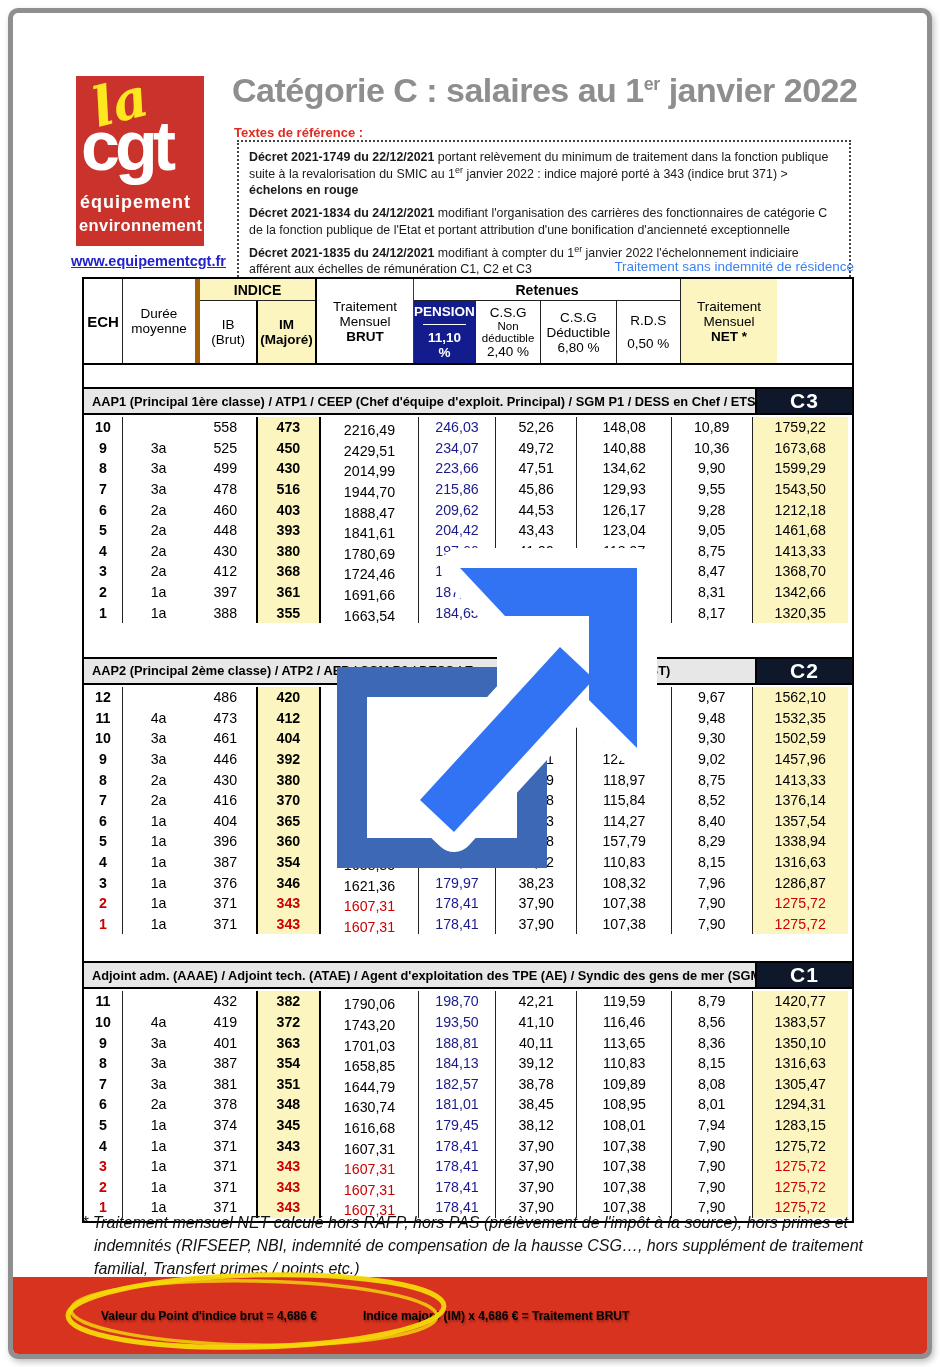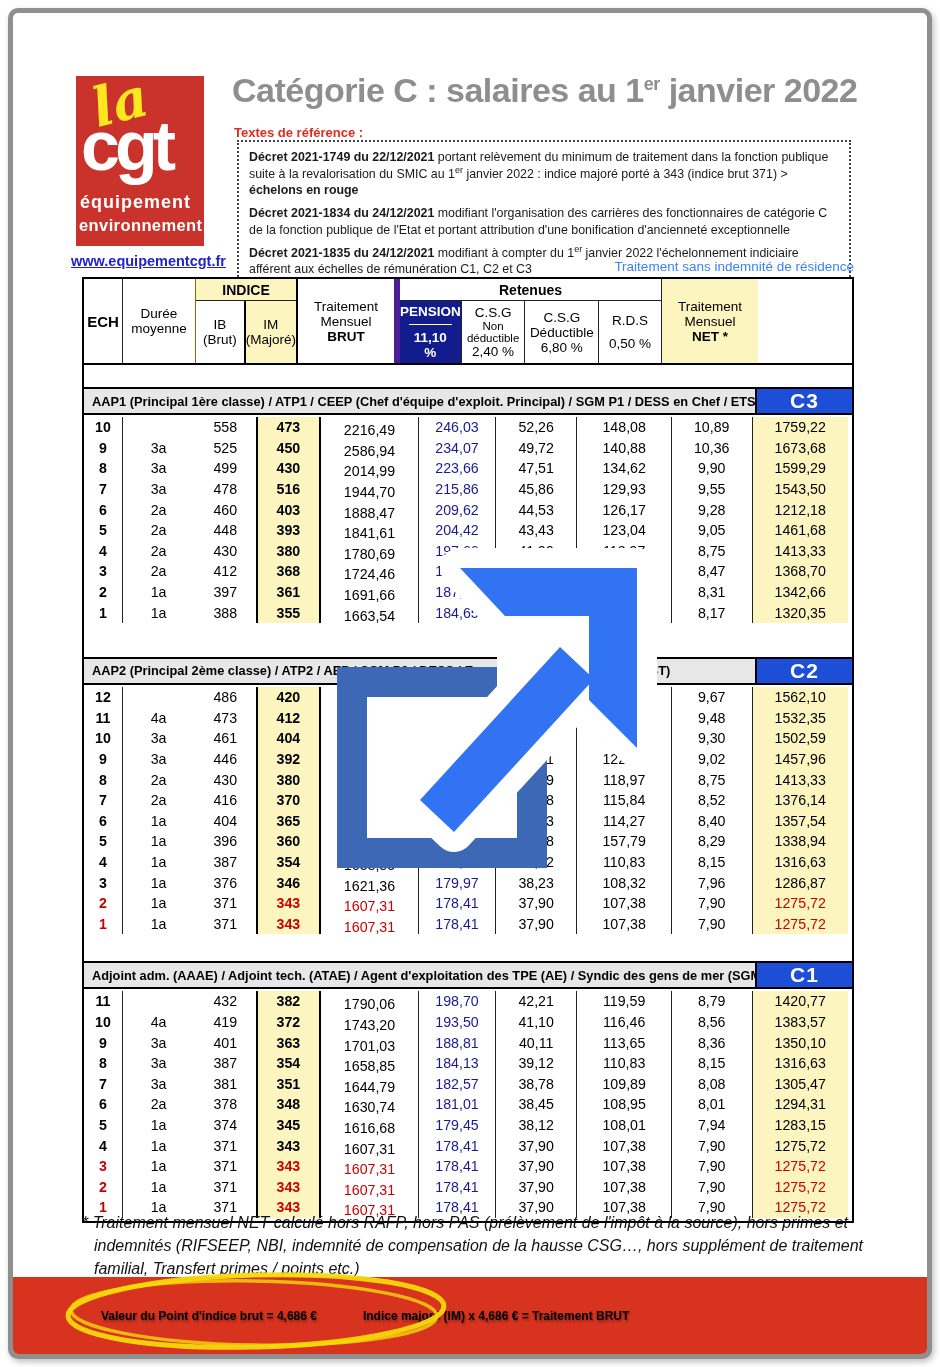--- a/index.html
+++ b/index.html
@@ -33,37 +33,37 @@
     text-align:center;font-size:13.5px;border-left:1px solid #222;}
   .hc:first-child{border-left:none;}
   .hgroup{display:flex;flex-direction:column;box-sizing:border-box;}
   .hgroup .gtop{height:22px;display:flex;align-items:center;justify-content:center;font-weight:bold;
     font-size:14px;border-bottom:1px solid #222;box-sizing:border-box;}
   .hgroup .gbot{display:flex;flex:1;}
   .yellow{background:#fcf5c0;}
   .w-ech{width:38px;font-weight:bold;font-size:15px;}
   .w-duree{width:73px;}
   .w-ib{width:62px;border-left:none;}
-  .w-im{width:65px;border-left:2px solid #000 !important;font-weight:normal;align-items:center;}
+  .w-im{width:65px;border-left:2px solid #000 !important;font-weight:bold;align-items:center;}
   .w-brut{width:98px;border-left:2px solid #000;}
   .w-pension{width:77px;background:#131c8c;color:#fff;font-weight:bold;}
   .w-pension .pct{border-top:1px solid #fff;margin-top:5px;padding-top:5px;width:70%;}
   .w-csgnd{width:82px;}
   .w-csgd{width:95px;}
   .w-rds{width:81px;}
   .w-net{width:97px;}
   .hsmall{font-size:11.5px;}
   .hb{font-weight:bold;}
-  .grp-indice{width:101px;border-left:1px solid #a16207;}
-  .grp-ret{width:267px;border-left:6px solid #4c1d95;}
+  .grp-indice{width:120px;border-left:5px solid #a16207;}
+  .grp-ret{width:267px;border-left:1px solid #4c1d95;}
   .spacer1{height:22px;} .spacer2{height:31px;} .spacer3{height:24px;}
   .secbar{display:flex;height:28px;border-top:2px solid #000;border-bottom:2px solid #000;box-sizing:border-box;background:#e7e7e7;}
   .secbar .sectitle{width:671px;display:flex;align-items:center;padding-left:8px;font-size:12.8px;font-weight:bold;
     color:#000;box-sizing:border-box;white-space:nowrap;overflow:hidden;}
-  .secbar .badge{width:97px;background:#1d4ed8;color:#fff;font-weight:bold;font-size:21px;display:flex;
+  .secbar .badge{width:97px;background:#0f172a;color:#fff;font-weight:bold;font-size:21px;display:flex;
     align-items:center;justify-content:center;border-left:2px solid #000;box-sizing:border-box;letter-spacing:1px;}
   .rows{padding:2px 4px 3px 0;}
   .trow{display:flex;height:20.6px;align-items:center;}
   .tc{box-sizing:border-box;height:100%;display:flex;align-items:center;justify-content:center;
     font-size:14.2px;border-left:1px solid #222;color:#000;}
   .tc:first-child{border-left:none;}
   .col-ech{width:38px;font-weight:bold;}
   .col-duree{width:73px;}
   .col-ib{width:62px;border-left:none;}
   .col-im{width:65px;border-left:2px solid #000;border-right:2px solid #000;font-weight:bold;background:#fcf5c0;}
@@ -183,21 +183,21 @@
           <div class="tc col-csgnd">52,26</div>
           <div class="tc col-csgd">148,08</div>
           <div class="tc col-rds">10,89</div>
           <div class="tc col-net">1759,22</div>
         </div>
         <div class="trow">
           <div class="tc col-ech">9</div>
           <div class="tc col-duree">3a</div>
           <div class="tc col-ib">525</div>
           <div class="tc col-im">450</div>
-          <div class="tc col-brut">2586,94</div>
+          <div class="tc col-brut">2429,51</div>
           <div class="tc col-pension">234,07</div>
           <div class="tc col-csgnd">49,72</div>
           <div class="tc col-csgd">140,88</div>
           <div class="tc col-rds">10,36</div>
           <div class="tc col-net">1673,68</div>
         </div>
         <div class="trow">
           <div class="tc col-ech">8</div>
           <div class="tc col-duree">3a</div>
           <div class="tc col-ib">499</div>

